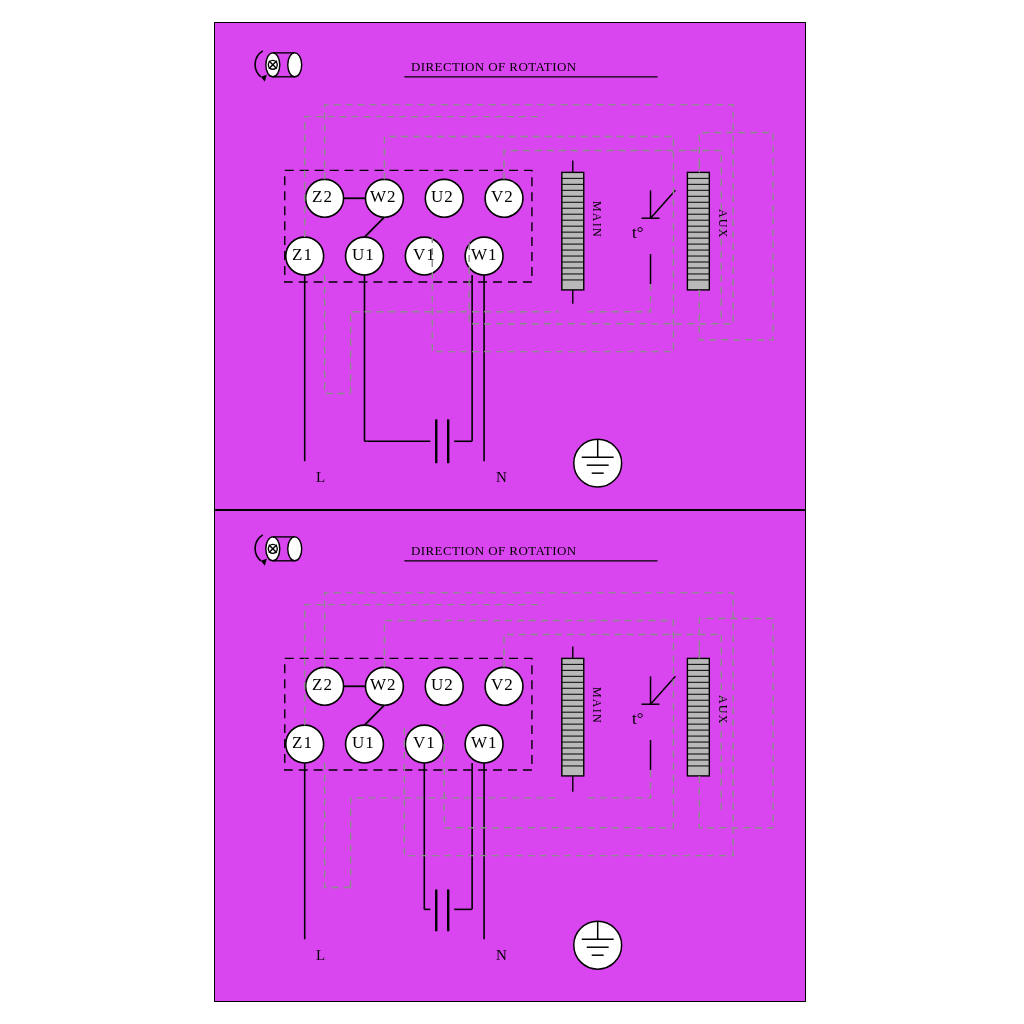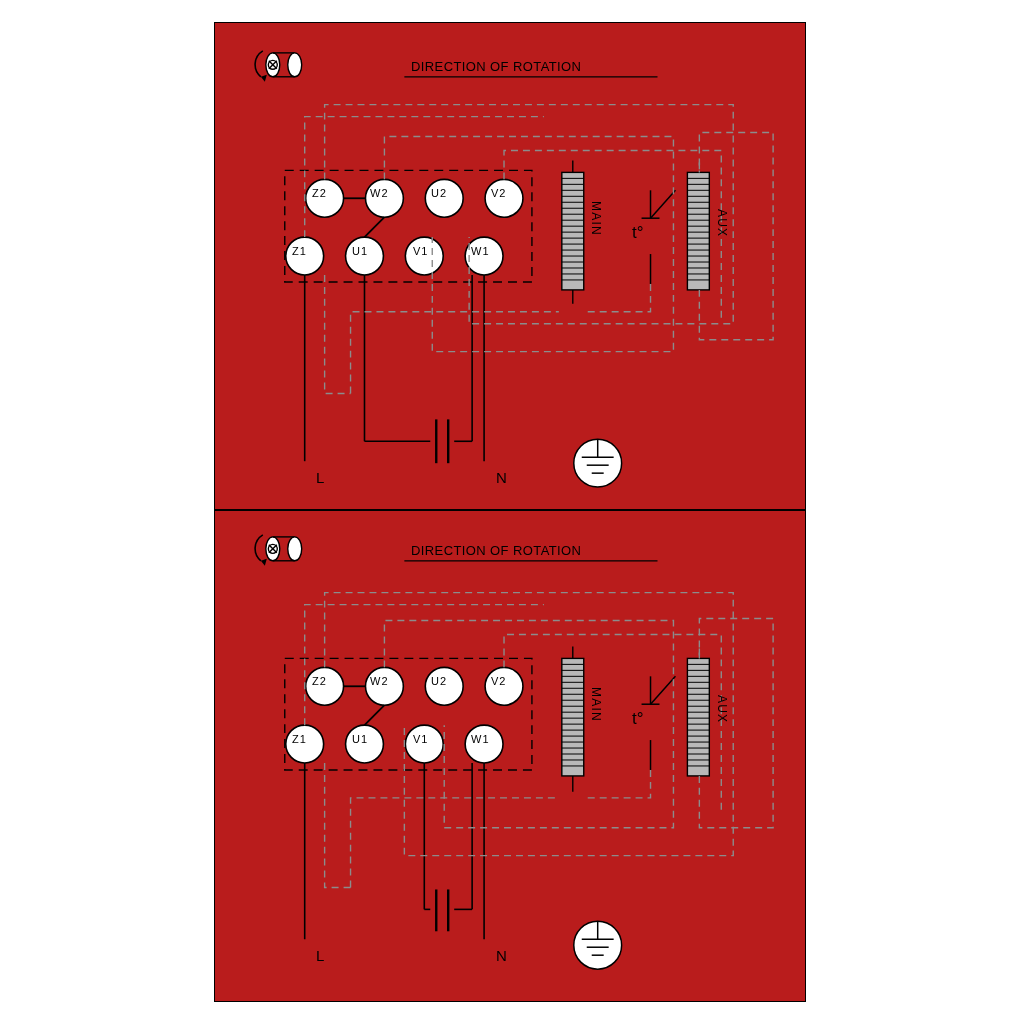--- a/index.html
+++ b/index.html
@@ -18,21 +18,22 @@
     position: relative;
     width: 1024px;
     height: 1024px;
   }
   .panel {
     position: absolute;
     left: 214px;
     width: 592px;
     border: 1.6px solid #000;
     box-sizing: border-box;
-    background: #b91c1c;
+    background: #d946ef;
+    font-family: Liberation Serif, serif;
   }
   #panel-top { top: 22px; height: 488px; }
   #panel-bottom { top: 510px; height: 492px; }
 
   .diagram {
     position: absolute;
     inset: 0;
   }
   .diagram svg {
     display: block;
@@ -45,21 +46,21 @@
     font-size: 13px;
     letter-spacing: 0.4px;
     white-space: nowrap;
     color: #000;
   }
   #rot-title-top { left: 196px; top: 36px; }
   #rot-title-bottom { left: 196px; top: 32px; }
 
   .term-label {
     position: absolute;
-    font-size: 11px;
+    font-size: 17px;
     letter-spacing: 1px;
     white-space: nowrap;
     color: #000;
   }
   .wire-label {
     position: absolute;
     font-size: 15px;
     color: #000;
   }
   .coil-label {

